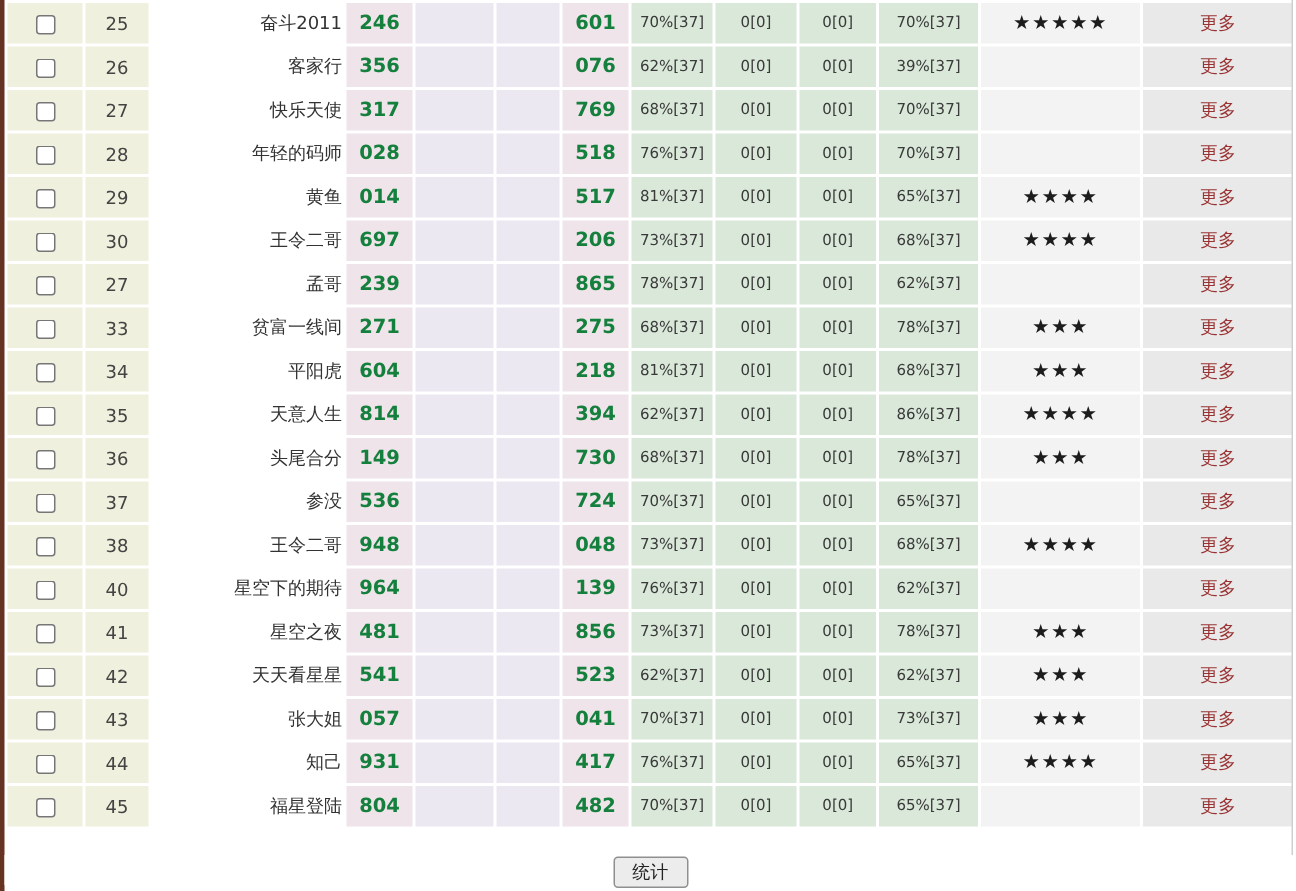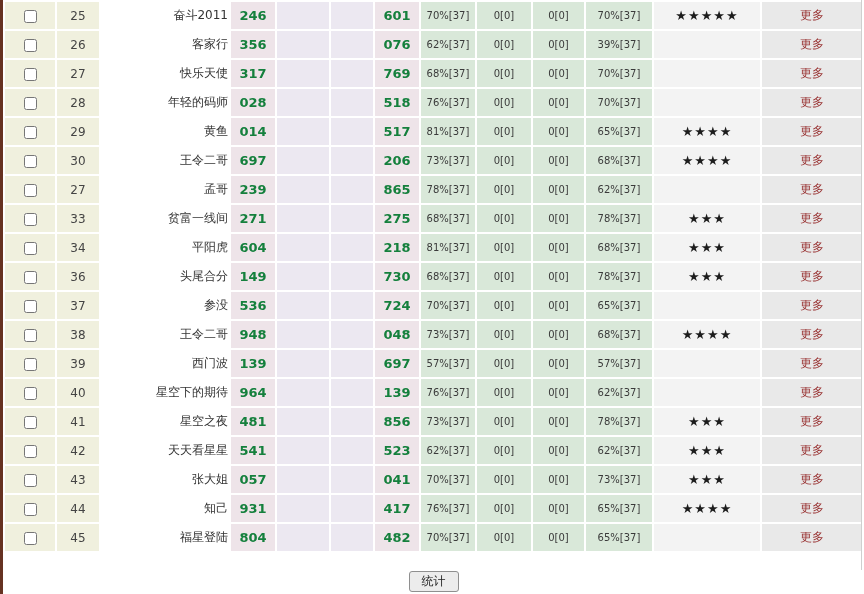--- a/index.html
+++ b/index.html
@@ -178,20 +178,35 @@
           <td class="numcell"><span>218</span></td>
           <td class="pct">81%[37]</td>
           <td class="pct">0[0]</td>
           <td class="pct">0[0]</td>
           <td class="pct">68%[37]</td>
           <td class="stars">★★★</td>
           <td class="more"><a href="#">更多</a></td>
         </tr>
         <tr>
           <td class="cb"><input type="checkbox" style=""></td>
+          <td class="idx">35</td>
+          <td class="name">天意人生</td>
+          <td class="numcell"><span>814</span></td>
+          <td class="empt"></td>
+          <td class="empt"></td>
+          <td class="numcell"><span>394</span></td>
+          <td class="pct">62%[37]</td>
+          <td class="pct">0[0]</td>
+          <td class="pct">0[0]</td>
+          <td class="pct">86%[37]</td>
+          <td class="stars">★★★★</td>
+          <td class="more"><a href="#">更多</a></td>
+        </tr>
+        <tr>
+          <td class="cb"><input type="checkbox" style=""></td>
           <td class="idx">36</td>
           <td class="name">头尾合分</td>
           <td class="numcell"><span>149</span></td>
           <td class="empt"></td>
           <td class="empt"></td>
           <td class="numcell"><span>730</span></td>
           <td class="pct">68%[37]</td>
           <td class="pct">0[0]</td>
           <td class="pct">0[0]</td>
           <td class="pct">78%[37]</td>
@@ -219,35 +234,20 @@
           <td class="name">王令二哥</td>
           <td class="numcell"><span>948</span></td>
           <td class="empt"></td>
           <td class="empt"></td>
           <td class="numcell"><span>048</span></td>
           <td class="pct">73%[37]</td>
           <td class="pct">0[0]</td>
           <td class="pct">0[0]</td>
           <td class="pct">68%[37]</td>
           <td class="stars">★★★★</td>
-          <td class="more"><a href="#">更多</a></td>
-        </tr>
-        <tr>
-          <td class="cb"><input type="checkbox" style=""></td>
-          <td class="idx">39</td>
-          <td class="name">西门波</td>
-          <td class="numcell"><span>139</span></td>
-          <td class="empt"></td>
-          <td class="empt"></td>
-          <td class="numcell"><span>697</span></td>
-          <td class="pct">57%[37]</td>
-          <td class="pct">0[0]</td>
-          <td class="pct">0[0]</td>
-          <td class="pct">57%[37]</td>
-          <td class="stars"></td>
           <td class="more"><a href="#">更多</a></td>
         </tr>
         <tr>
           <td class="cb"><input type="checkbox" style=""></td>
           <td class="idx">40</td>
           <td class="name">星空下的期待</td>
           <td class="numcell"><span>964</span></td>
           <td class="empt"></td>
           <td class="empt"></td>
           <td class="numcell"><span>139</span></td>

